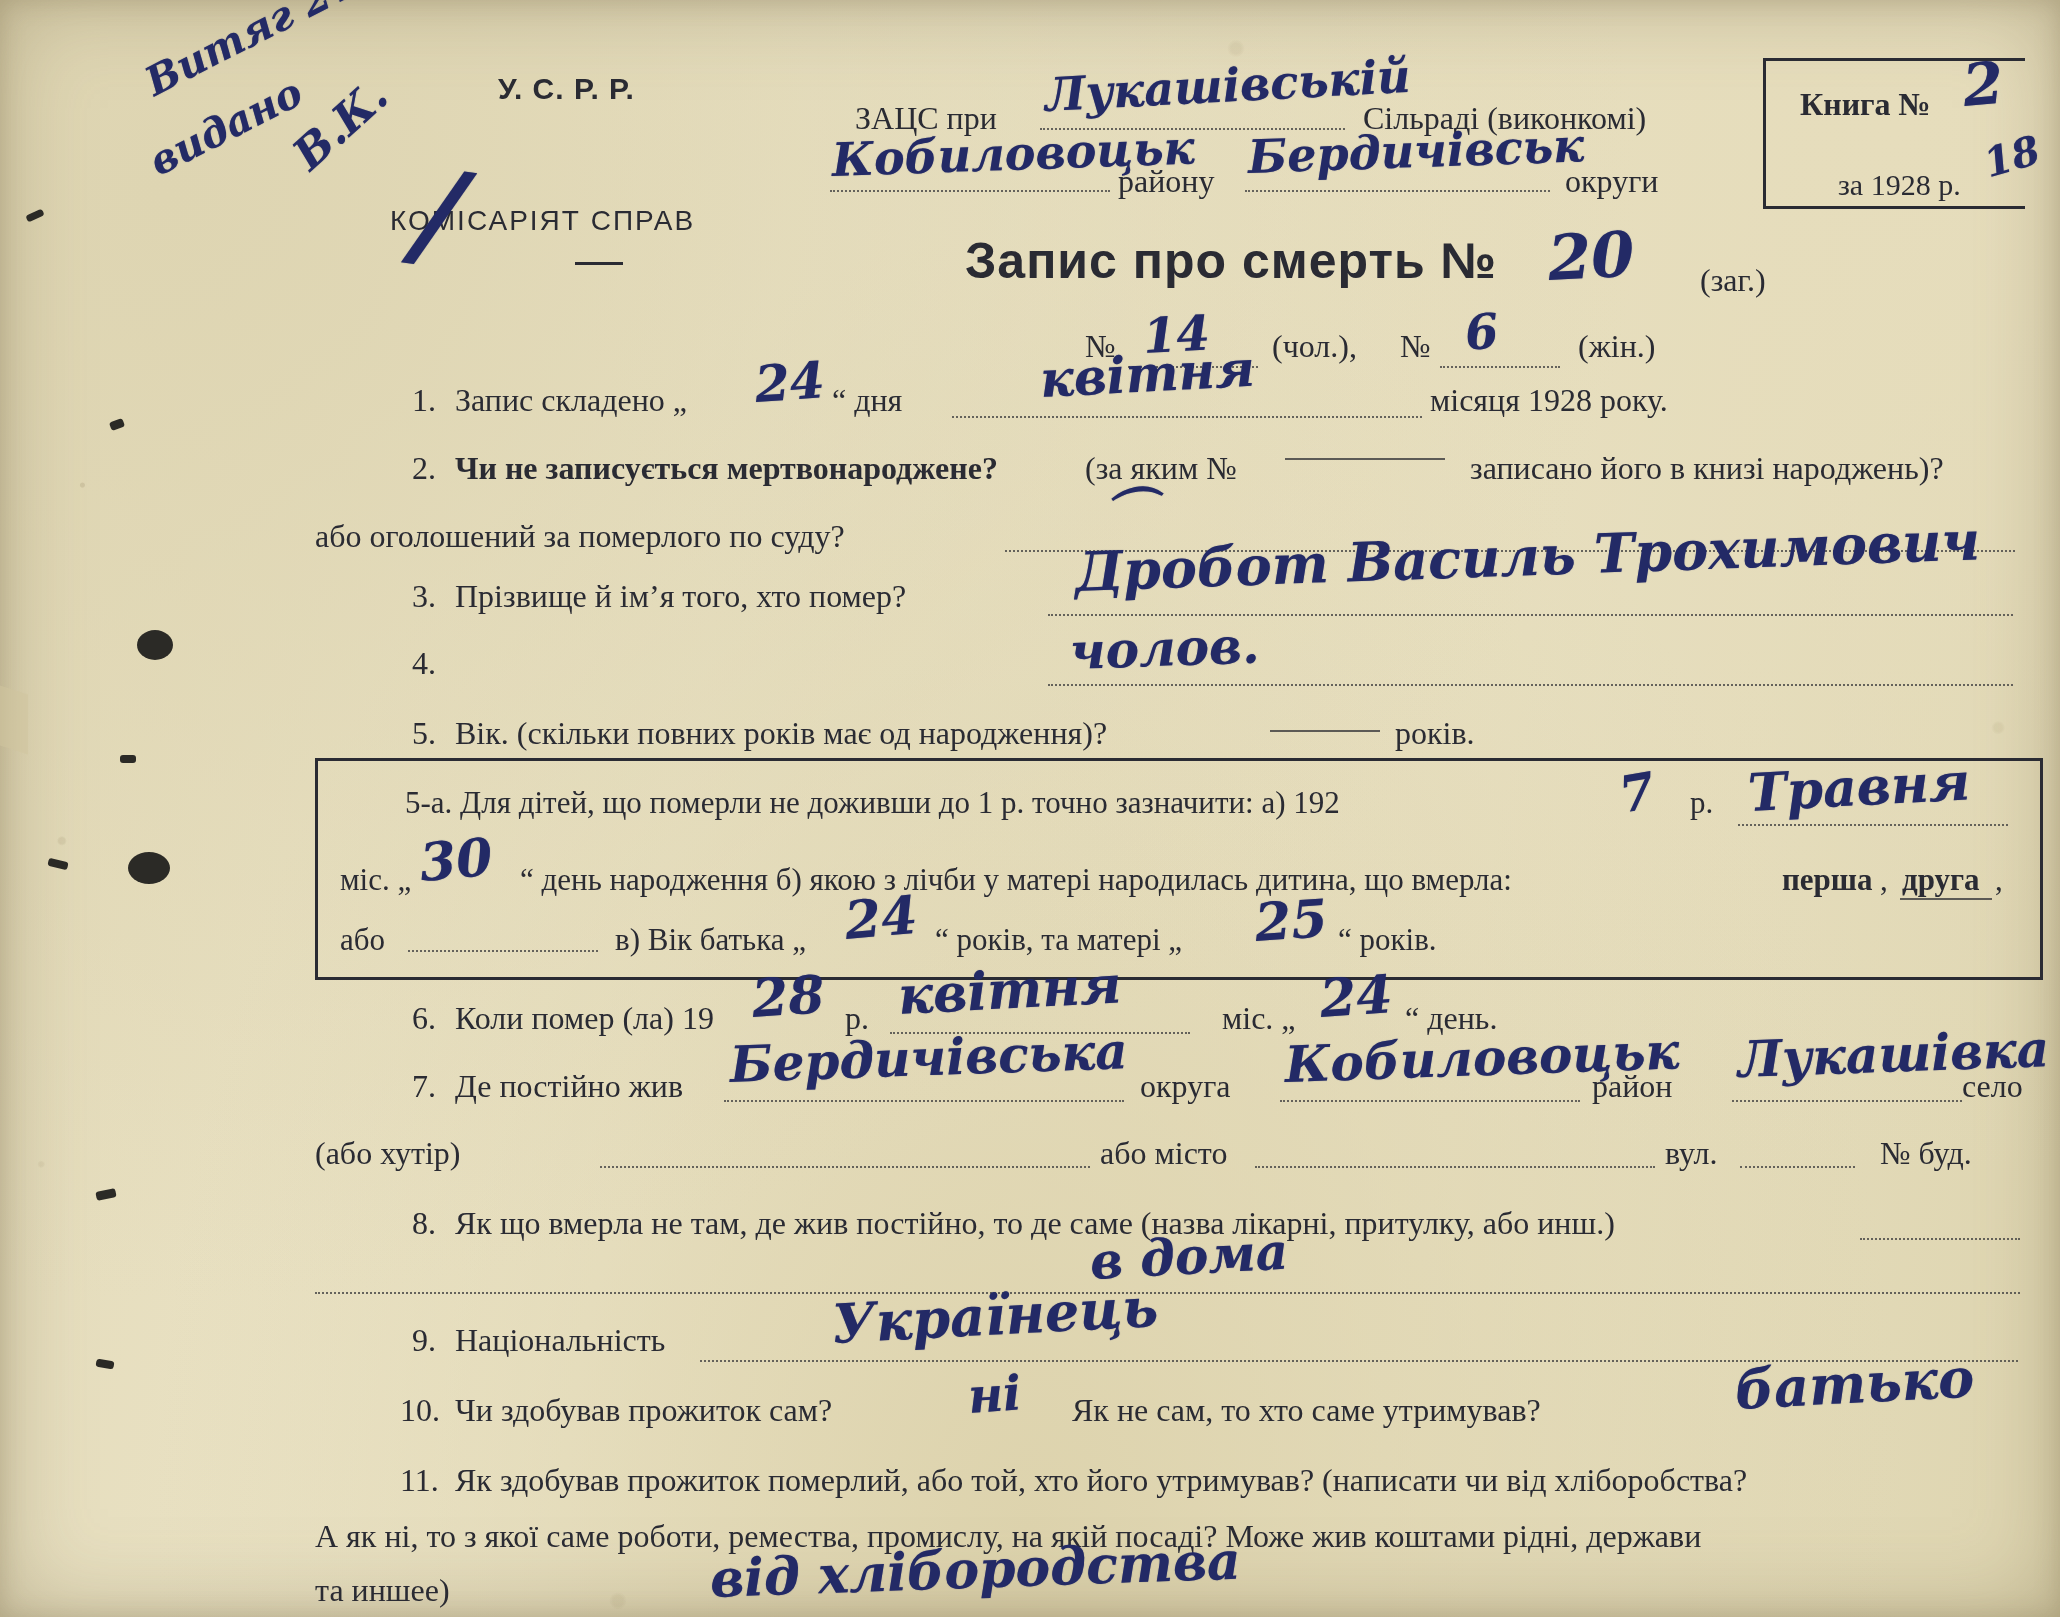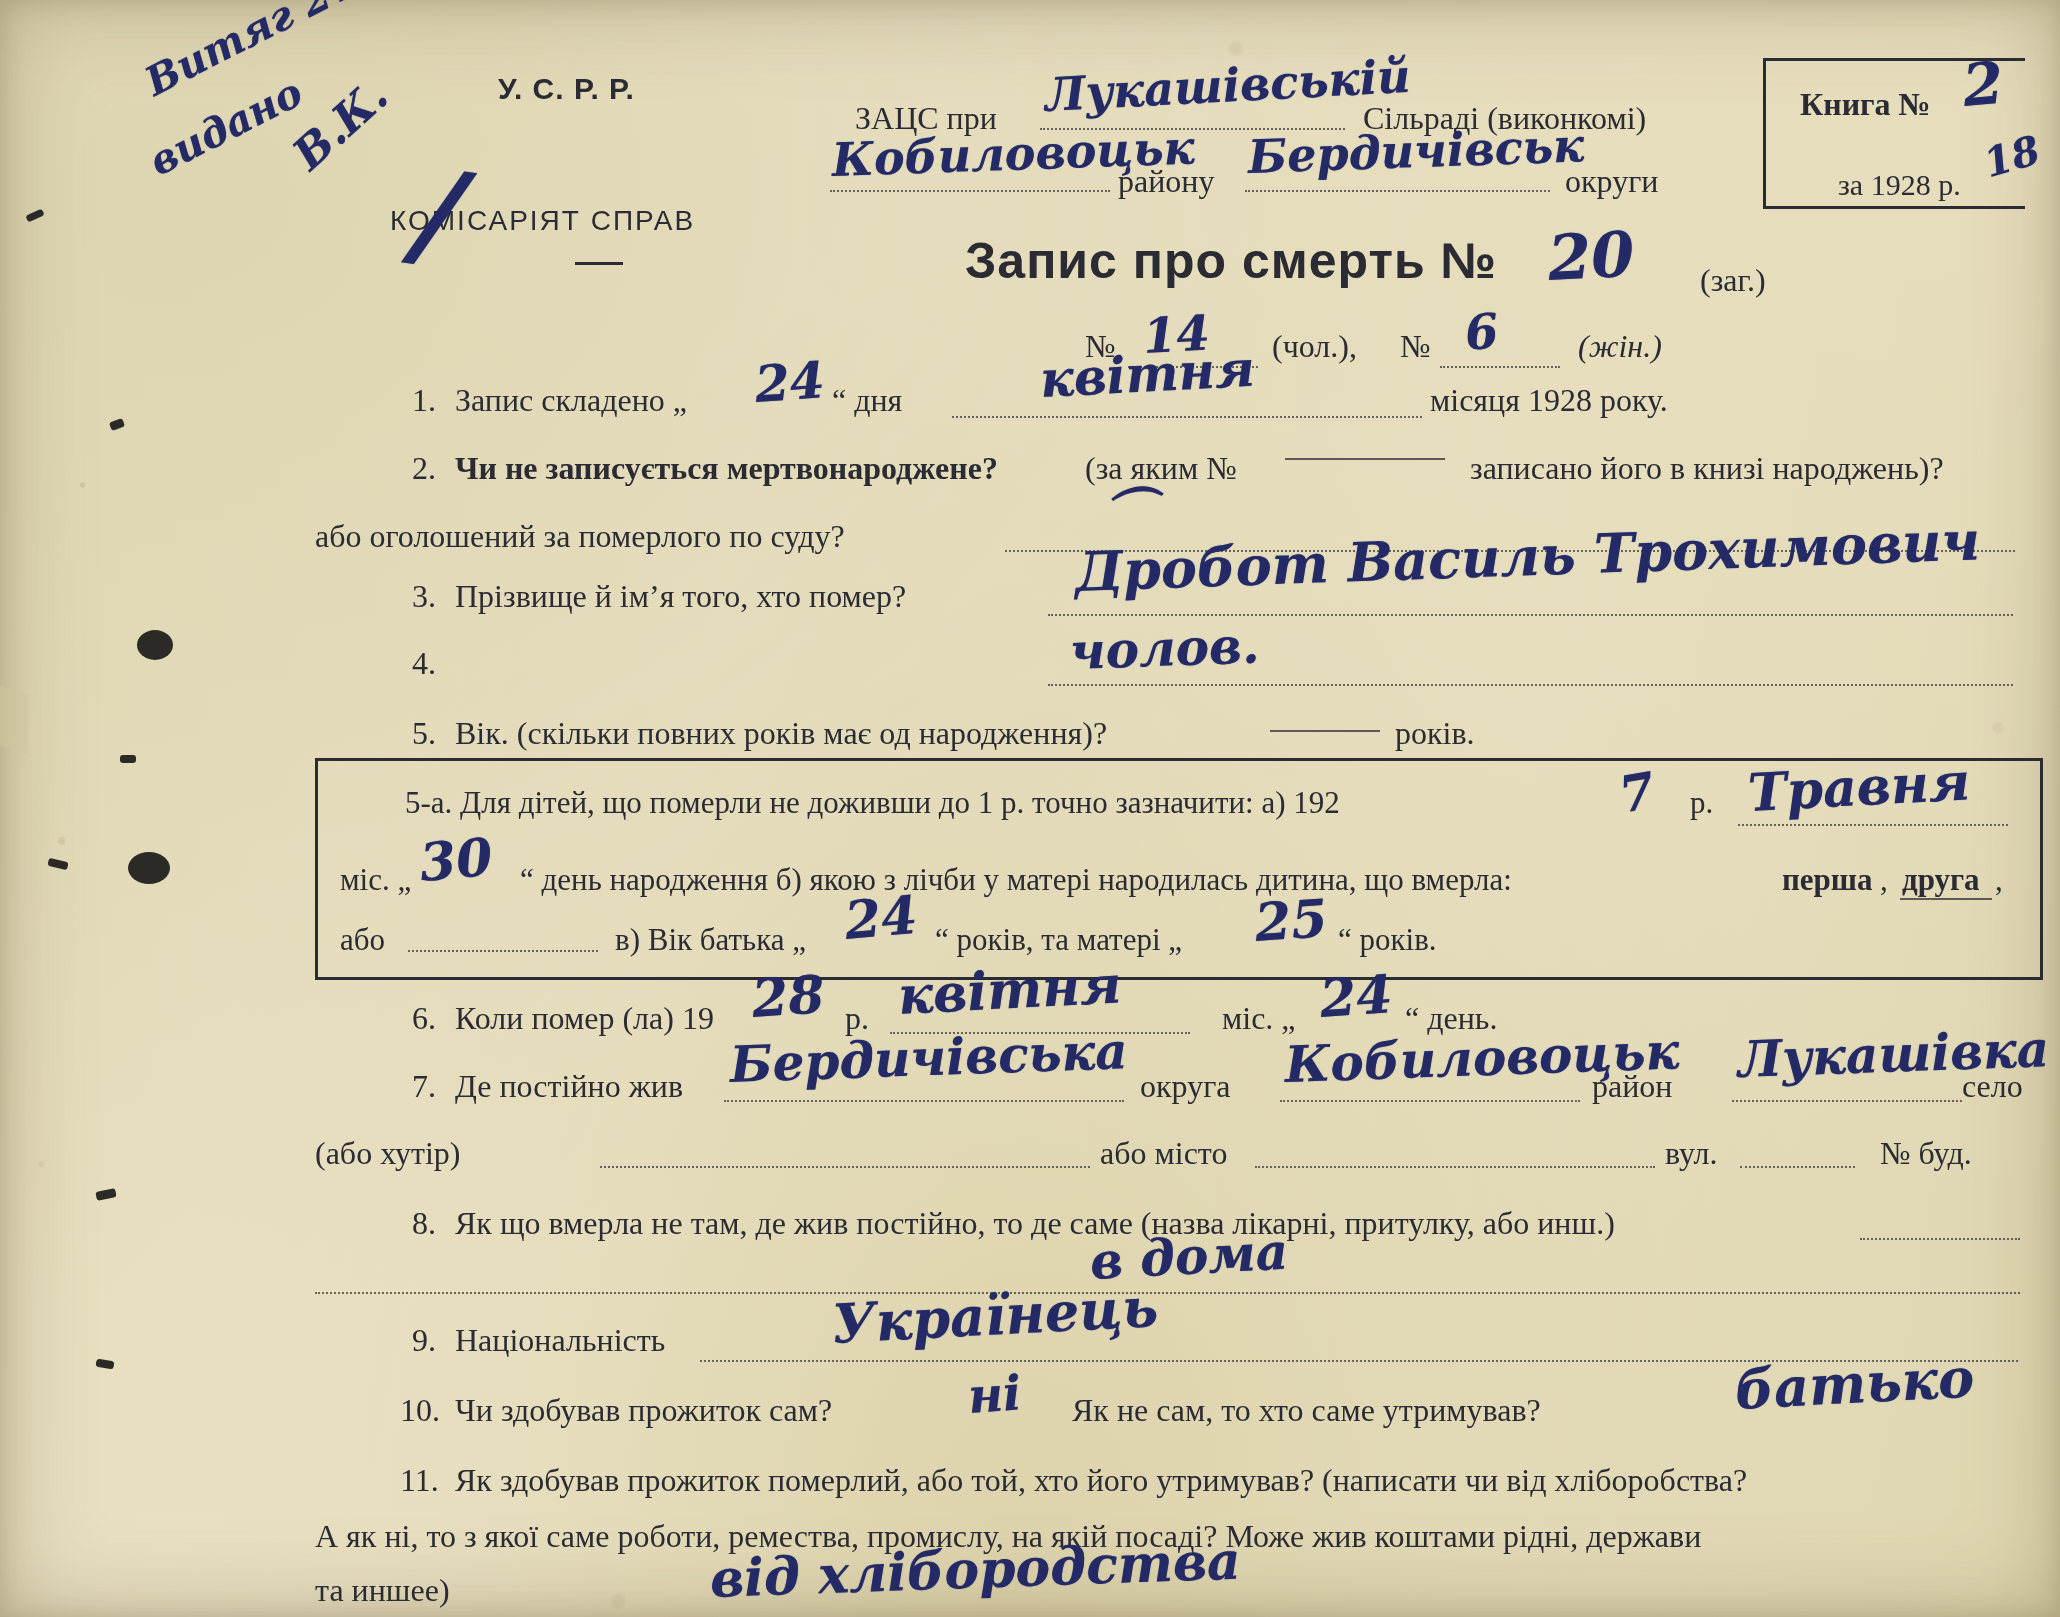--- a/index.html
+++ b/index.html
@@ -148,21 +148,21 @@
   <div class="hand" style="left:1548px; top:222px; font-size:62px; transform:rotate(-3deg);">20</div>
   <div class="print" style="left:1700px; top:262px; font-size:32px;">(заг.)</div>
 
   <div class="print" style="left:1085px; top:328px; font-size:32px;">№</div>
   <div class="hand" style="left:1143px; top:308px; font-size:48px; transform:rotate(-3deg);">14</div>
   <div class="dotline" style="left:1128px; top:366px; width:130px;"></div>
   <div class="print" style="left:1272px; top:328px; font-size:32px;">(чол.),</div>
   <div class="print" style="left:1400px; top:328px; font-size:32px;">№</div>
   <div class="hand" style="left:1465px; top:305px; font-size:48px; transform:rotate(-5deg);">6</div>
   <div class="dotline" style="left:1440px; top:366px; width:120px;"></div>
-  <div class="print" style="left:1578px; top:328px; font-size:32px;font-style:italic;">(жін.)</div>
+  <div class="print" style="left:1578px; top:328px; font-size:32px;">(жін.)</div>
 
   <div class="print" style="left:412px; top:382px; font-size:32px;">1.</div>
   <div class="print" style="left:455px; top:382px; font-size:32px;text-align:center;">Запис складено „</div>
   <div class="hand" style="left:755px; top:355px; font-size:50px; transform:rotate(-4deg);">24</div>
   <div class="print" style="left:832px; top:382px; font-size:32px;">“ дня</div>
   <div class="hand" style="left:1040px; top:350px; font-size:50px; transform:rotate(-3deg);">квітня</div>
   <div class="dotline" style="left:952px; top:416px; width:470px;"></div>
   <div class="print" style="left:1430px; top:382px; font-size:32px;">місяця 1928 року.</div>
 
   <div class="print" style="left:412px; top:450px; font-size:32px;">2.</div>

